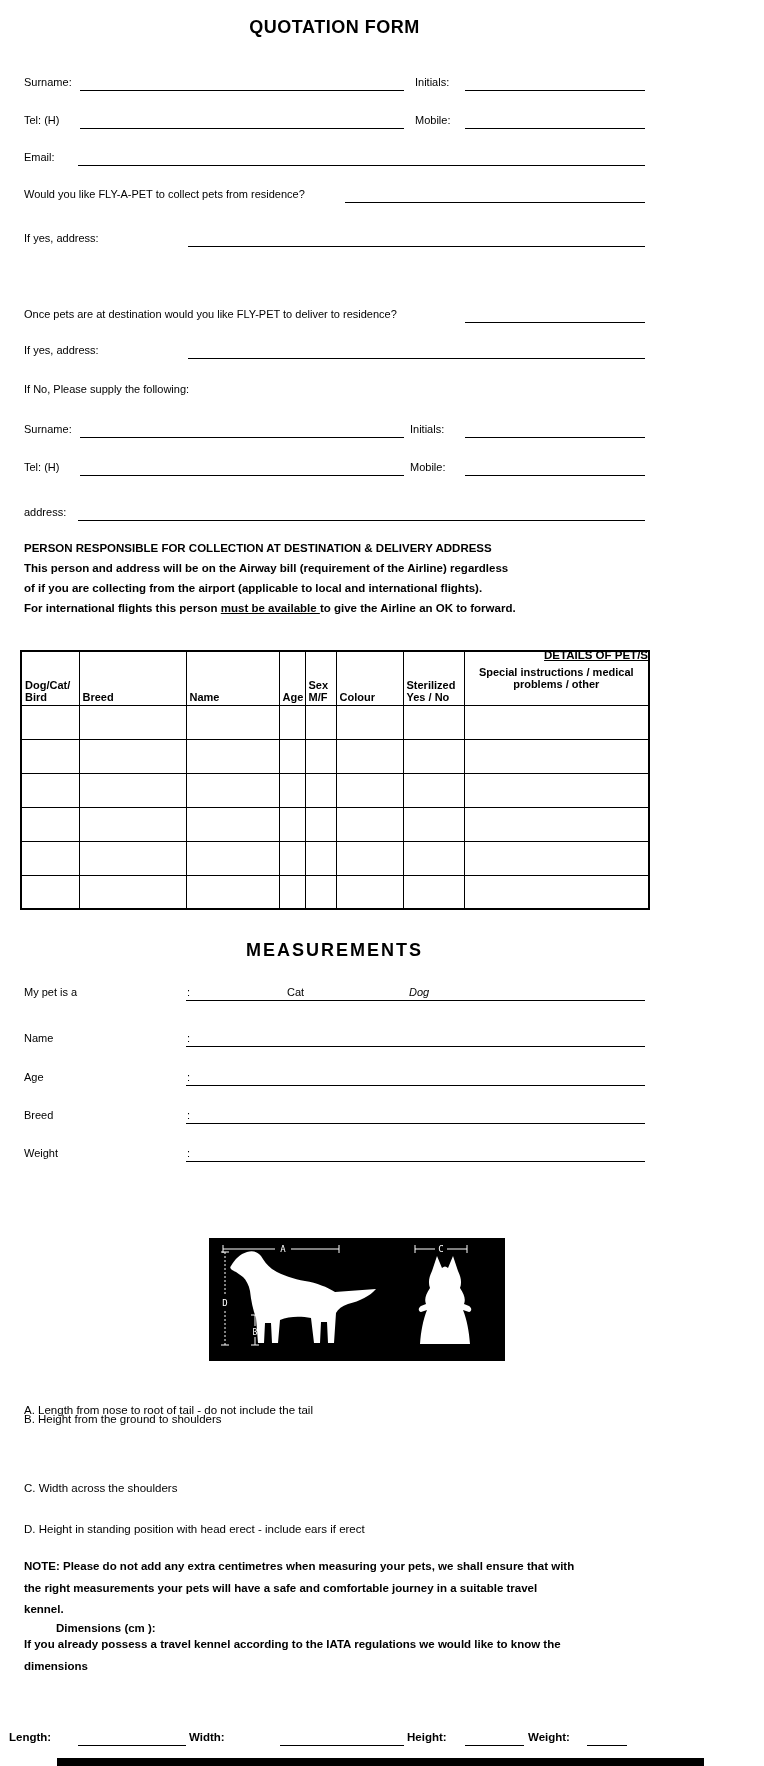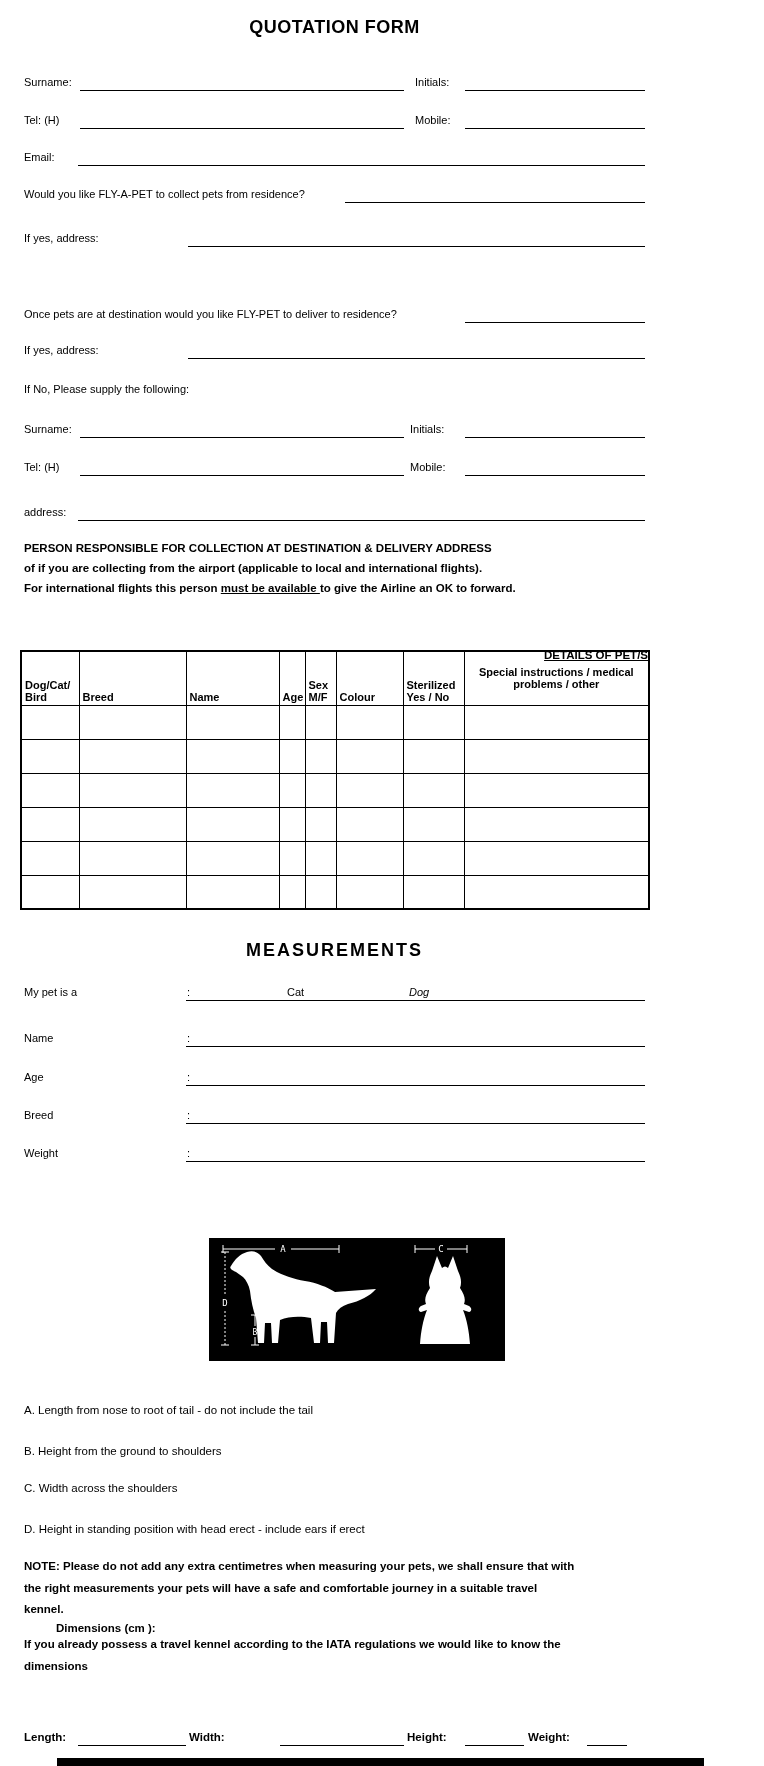--- a/index.html
+++ b/index.html
@@ -66,20 +66,21 @@
   <span class="t" style="left:24px;top:460px;">Tel: (H)</span>
   <div class="ln" style="left:80px;top:475px;width:324px;"></div>
   <span class="t" style="left:410px;top:460px;">Mobile:</span>
   <div class="ln" style="left:465px;top:475px;width:180px;"></div>
 
   <span class="t" style="left:24px;top:505px;">address:</span>
   <div class="ln" style="left:78px;top:520px;width:567px;"></div>
 
   <div class="para" style="left:24px;top:538px;width:590px;">
     <div>PERSON RESPONSIBLE FOR COLLECTION AT DESTINATION &amp; DELIVERY ADDRESS</div>
+    <div>This person and address will be on the Airway bill (requirement of the Airline) regardless</div>
     <div>of if you are collecting from the airport (applicable to local and international flights).</div>
     <div><span>For international flights this person </span><span class="uln">must be available </span><span>to give the Airline an OK to forward.</span></div>
   </div>
 
   <div class="tb" style="left:20px;top:648px;width:628px;text-align:right;white-space:nowrap;"><span class="uln">DETAILS OF PET/S</span></div>
 
   <table class="pets">
     <colgroup>
       <col style="width:58px">
         <col style="width:107px">
@@ -251,31 +252,31 @@
     <g stroke="#fff" stroke-width="1">
       <line x1="206" y1="11" x2="226" y2="11"></line>
         <line x1="238" y1="11" x2="258" y2="11"></line>
       <line x1="206" y1="7" x2="206" y2="15"></line>
         <line x1="258" y1="7" x2="258" y2="15"></line>
     </g>
     <text x="232" y="14" font-size="9" fill="#fff" text-anchor="middle">C</text>
   </svg>
 
   <span class="t" style="left:24px;top:1403px;font-size:11.5px;">A. Length from nose to root of tail - do not include the tail</span>
-  <span class="t" style="left:24px;top:1444px;font-size:11.5px;">B. Height from the ground to shoulders</span>
+  <span class="t" style="left:24px;top:1412px;font-size:11.5px;">B. Height from the ground to shoulders</span>
   <span class="t" style="left:24px;top:1481px;font-size:11.5px;">C. Width across the shoulders</span>
   <span class="t" style="left:24px;top:1522px;font-size:11.5px;">D. Height in standing position with head erect - include ears if erect</span>
 
   <div class="para wrap" style="left:24px;top:1556px;width:555px;line-height:21.5px;white-space:normal;">NOTE: Please do not add any extra centimetres when measuring your pets, we shall ensure that with the right measurements your pets will have a safe and comfortable journey in a suitable travel kennel.</div>
 
   <div class="para wrap" style="left:24px;top:1634px;width:555px;line-height:21.5px;white-space:normal;">If you already possess a travel kennel according to the IATA regulations we would like to know the dimensions</div>
 
   <span class="tb" style="left:24px;top:1621px;padding-left:32px;">Dimensions (cm ):</span>
 
-  <span class="tb" style="left:24px;top:1730px;">Length:</span>
+  <span class="tb" style="left:9px;top:1730px;">Length:</span>
   <div class="ln" style="left:78px;top:1745px;width:108px;"></div>
   <span class="tb" style="left:189px;top:1730px;">Width:</span>
   <div class="ln" style="left:280px;top:1745px;width:124px;"></div>
   <span class="tb" style="left:407px;top:1730px;">Height:</span>
   <div class="ln" style="left:465px;top:1745px;width:59px;"></div>
   <span class="tb" style="left:528px;top:1730px;">Weight:</span>
   <div class="ln" style="left:587px;top:1745px;width:40px;"></div>
 
   <div class="bar" style="left:57px;top:1758px;width:647px;height:8px;"></div>
 

